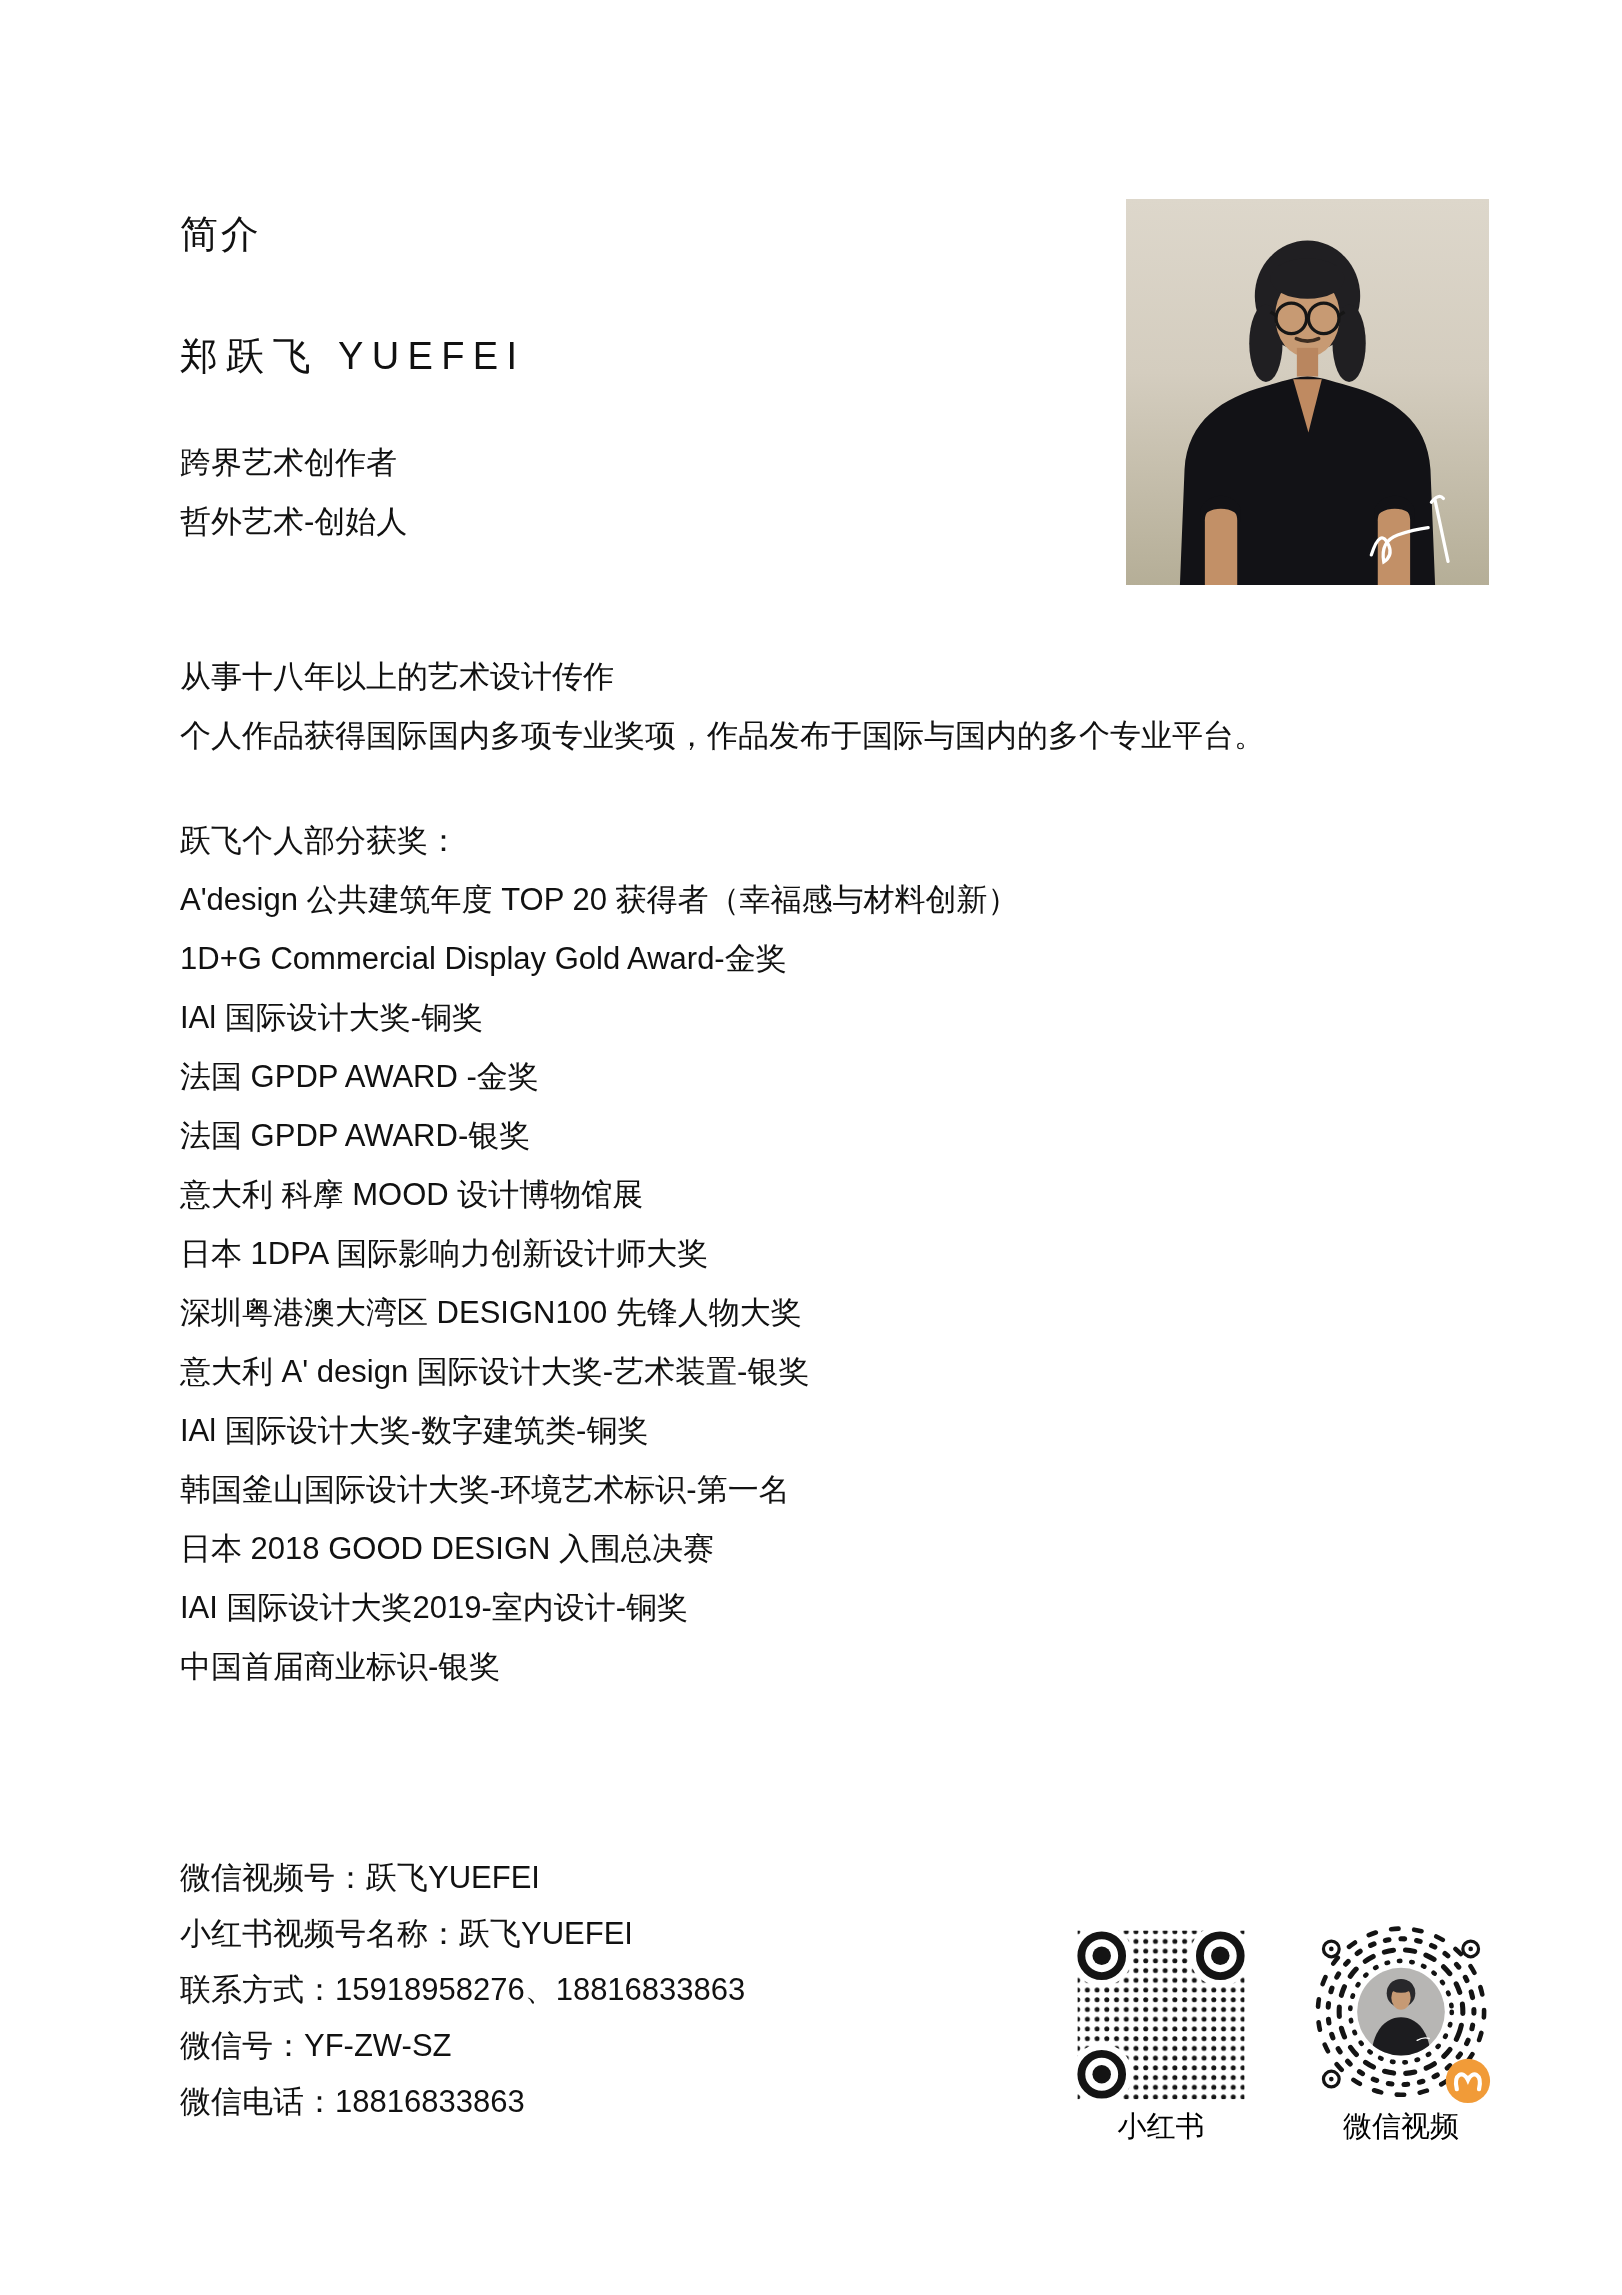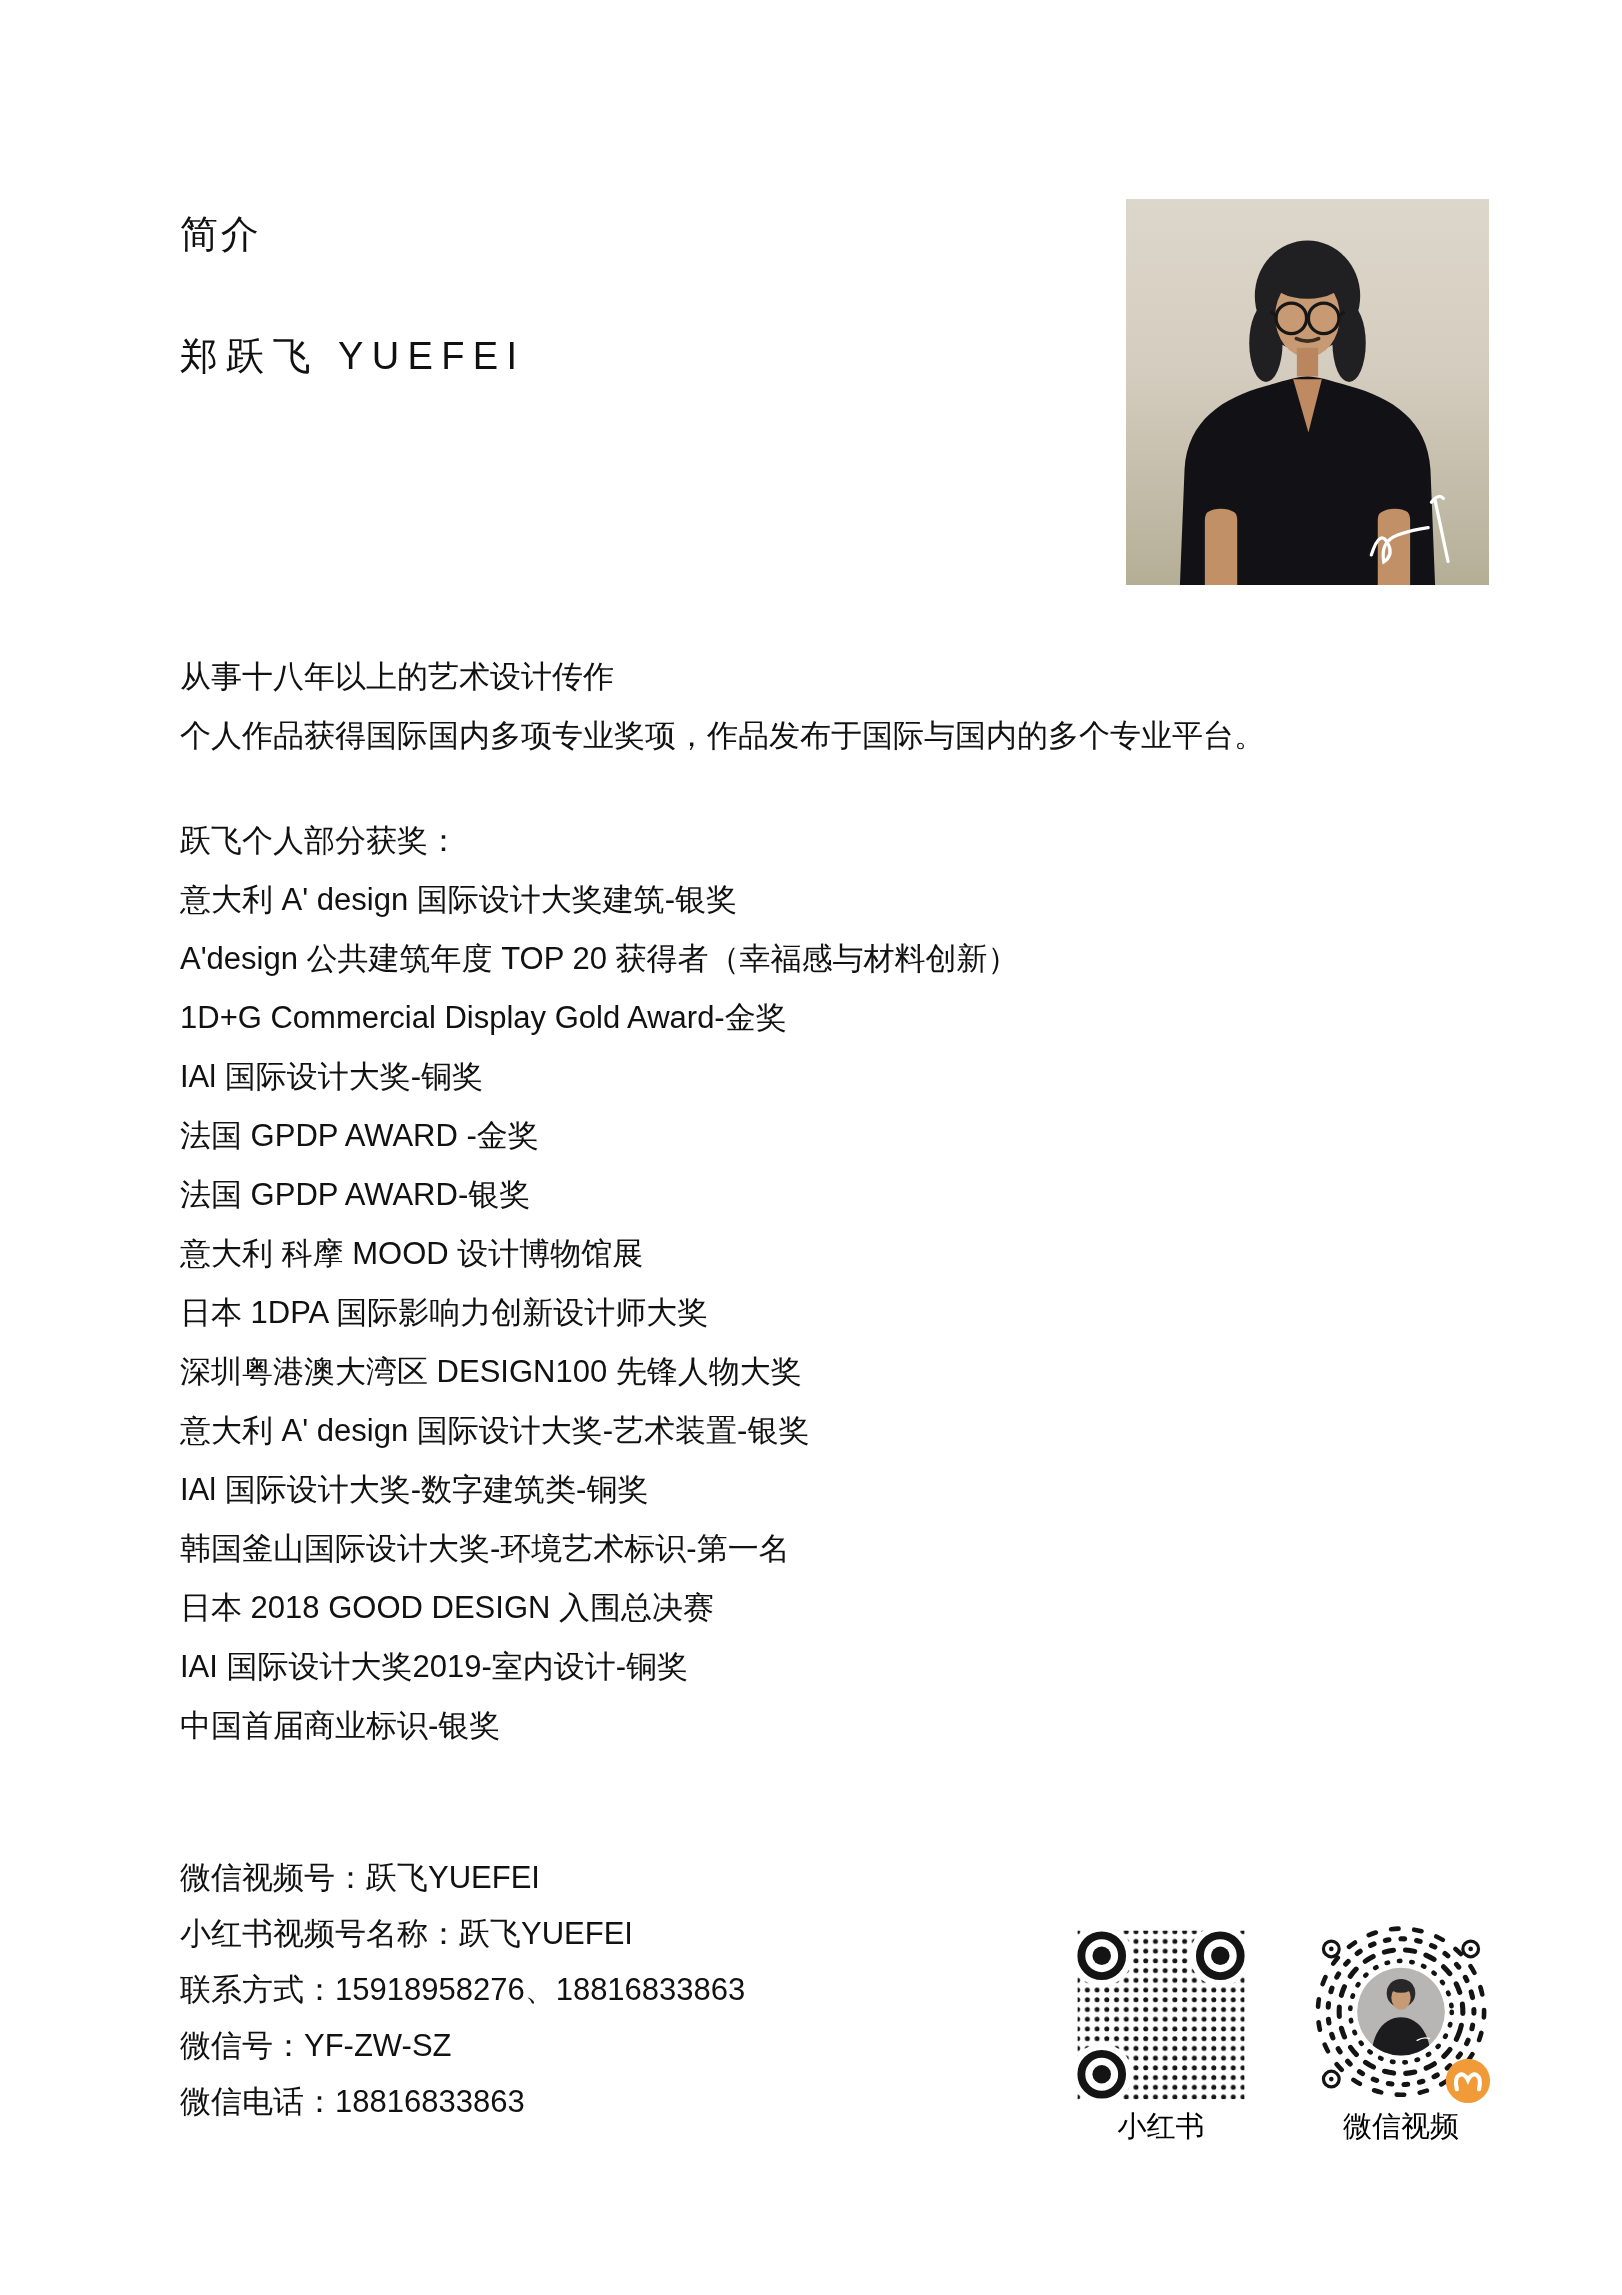--- a/index.html
+++ b/index.html
@@ -94,29 +94,32 @@
       <g fill="none" stroke="#ffffff" stroke-width="7" stroke-linecap="round" transform="translate(510,620)">
         <path d="M20,150 q20,-62 38,-20 q9,22 -11,35 q-8,-44 30,-58 q34,-12 66,-16"></path>
         <path d="M158,32 l28,132"></path>
         <path d="M150,36 q16,-20 26,-8"></path>
       </g>
     </svg>
   </div>
 
   <div class="abs person-name">郑跃飞 YUEFEI</div>
 
+  <div class="abs roles">
+    <span class="line">跨界艺术创作者</span>
+    <span class="line">哲外艺术-创始人</span>
+  </div>
 
   <div class="abs intro">
     <span class="line">从事十八年以上的艺术设计传作</span>
     <span class="line">个人作品获得国际国内多项专业奖项，作品发布于国际与国内的多个专业平台。</span>
   </div>
 
   <div class="abs awards">
     <span class="line">跃飞个人部分获奖：</span>
-    <span class="line">意大利 A' design 国际设计大奖建筑-银奖</span>
     <span class="line">A'design 公共建筑年度 TOP 20 获得者（幸福感与材料创新）</span>
     <span class="line">1D+G Commercial Display Gold Award-金奖</span>
     <span class="line">IAl 国际设计大奖-铜奖</span>
     <span class="line">法国 GPDP AWARD -金奖</span>
     <span class="line">法国 GPDP AWARD-银奖</span>
     <span class="line">意大利 科摩 MOOD 设计博物馆展</span>
     <span class="line">日本 1DPA 国际影响力创新设计师大奖</span>
     <span class="line">深圳粤港澳大湾区 DESIGN100 先锋人物大奖</span>
     <span class="line">意大利 A' design 国际设计大奖-艺术装置-银奖</span>
     <span class="line">IAl 国际设计大奖-数字建筑类-铜奖</span>

